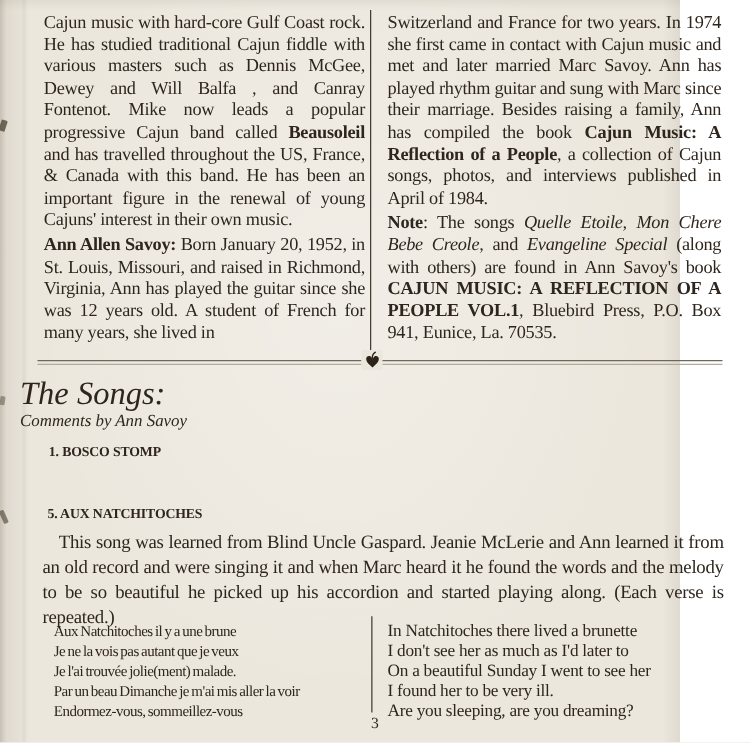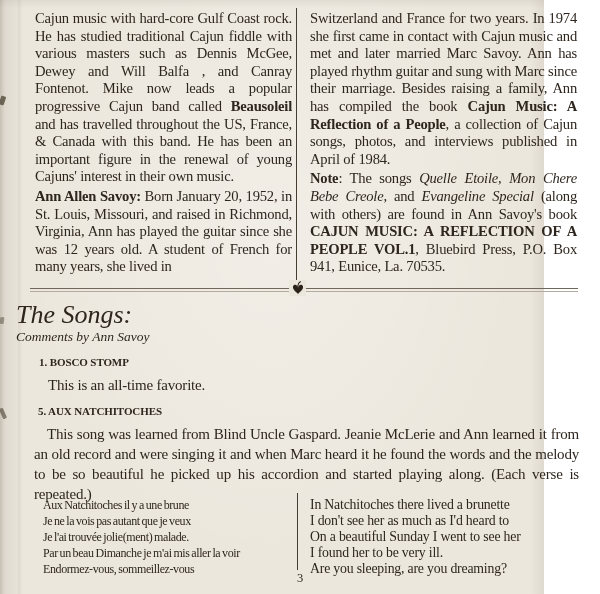--- a/index.html
+++ b/index.html
@@ -85,39 +85,38 @@
     </svg>
   </div>
 
   <div class="songs-head">
     <h1 class="songs-title">The Songs:</h1>
     <div class="songs-subtitle">Comments by Ann Savoy</div>
   </div>
 
   <div class="song s1">
     <h2>1. BOSCO STOMP</h2>
-    <p class="comment">This is an all-time favorite.</p>
   </div>
 
   <div class="song s2">
     <h2>5. AUX NATCHITOCHES</h2>
     <p class="comment">This song was learned from Blind Uncle Gaspard. Jeanie McLerie and Ann learned it from an old record and were singing it and when Marc heard it he found the words and the melody to be so beautiful he picked up his accordion and started playing along. (Each verse is repeated.)</p>
   </div>
 
   <div class="lyr fr">
       <div>Aux Natchitoches il y a une brune</div>
       <div>Je ne la vois pas autant que je veux</div>
       <div>Je l'ai trouvée jolie(ment) malade.</div>
       <div>Par un beau Dimanche je m'ai mis aller la voir</div>
       <div>Endormez-vous, sommeillez-vous</div>
     </div>
   <div class="vdiv lyrdiv"></div>
   <div class="lyr en">
       <div>In Natchitoches there lived a brunette</div>
-      <div>I don't see her as much as I'd heard to</div>
+      <div>I don't see her as much as I'd later to</div>
       <div>On a beautiful Sunday I went to see her</div>
       <div>I found her to be very ill.</div>
       <div>Are you sleeping, are you dreaming?</div>
     </div>
 
   <div class="pagenum">3</div>
 
 </div>
 
 </body></html>

